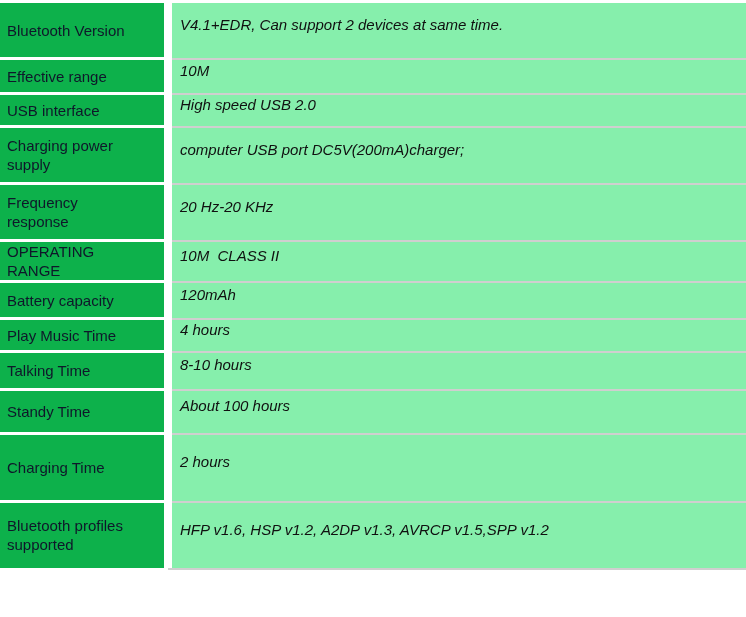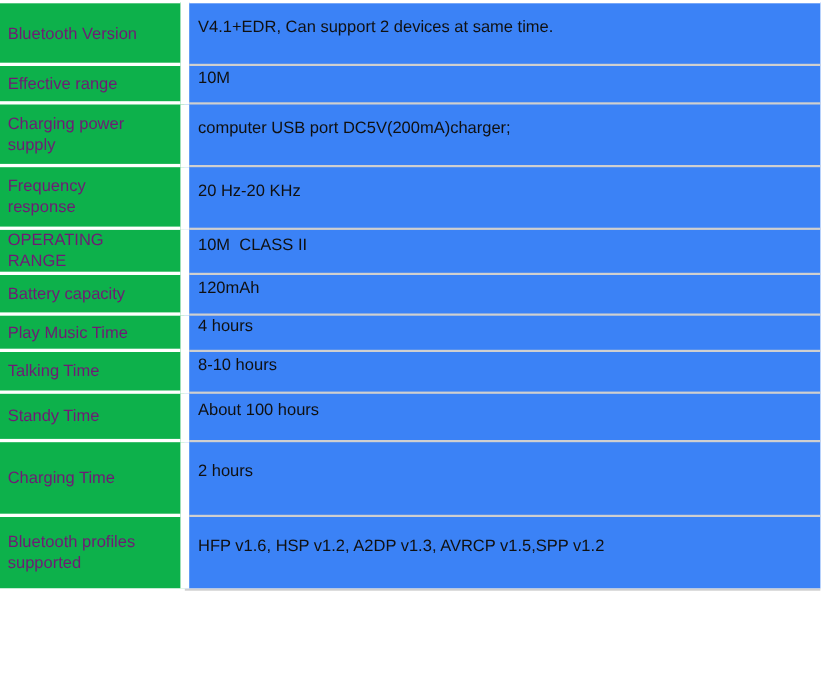--- a/index.html
+++ b/index.html
@@ -20,45 +20,46 @@
     table-layout: fixed;
   }
 
   #spec-table tr {
     
   }
 
   .label-cell {
     width: 168px;
     background: #0db14b;
-    color: #701a75;
+    color: #0f172a;
     font-size: 15px;
     line-height: 19px;
     padding: 0 0 0 7px;
     vertical-align: middle;
     border-top: 3px solid #ffffff;
     border-right: 8px solid #ffffff;
     box-sizing: border-box;
     white-space: pre-line;
   }
 
   #spec-table tr:first-child .label-cell {
     border-top: 3px solid #ffffff;
   }
 
   .value-cell {
-    background: #3b82f6;
+    background: #86efac;
     color: #101010;
     font-size: 15px;
     line-height: 19px;
     padding: 0 4px 12px 8px;
     vertical-align: middle;
     border-top: 2px solid #cfcfcf;
     box-sizing: border-box;
     white-space: pre;
+    font-style: italic;
   }
 
   #spec-table tr:first-child .value-cell {
     border-top: 2px solid #ffffff;
   }
 
   .bottom-rule td {
     padding: 0;
     height: 2px;
     line-height: 0;
@@ -78,20 +79,24 @@
 
 <table id="spec-table">
   <tbody>
       <tr style="height: 57px;">
         <td class="label-cell">Bluetooth Version</td>
         <td class="value-cell">V4.1+EDR, Can support 2 devices at same time.</td>
       </tr>
       <tr style="height: 35px;">
         <td class="label-cell">Effective range</td>
         <td class="value-cell">10M</td>
+      </tr>
+      <tr style="height: 33px;">
+        <td class="label-cell">USB interface</td>
+        <td class="value-cell">High speed USB 2.0</td>
       </tr>
       <tr style="height: 57px; margin-top: 36px;">
         <td class="label-cell">Charging power
 supply</td>
         <td class="value-cell">computer USB port DC5V(200mA)charger;</td>
       </tr>
       <tr style="height: 57px;">
         <td class="label-cell">Frequency
 response</td>
         <td class="value-cell">20 Hz-20 KHz</td>

